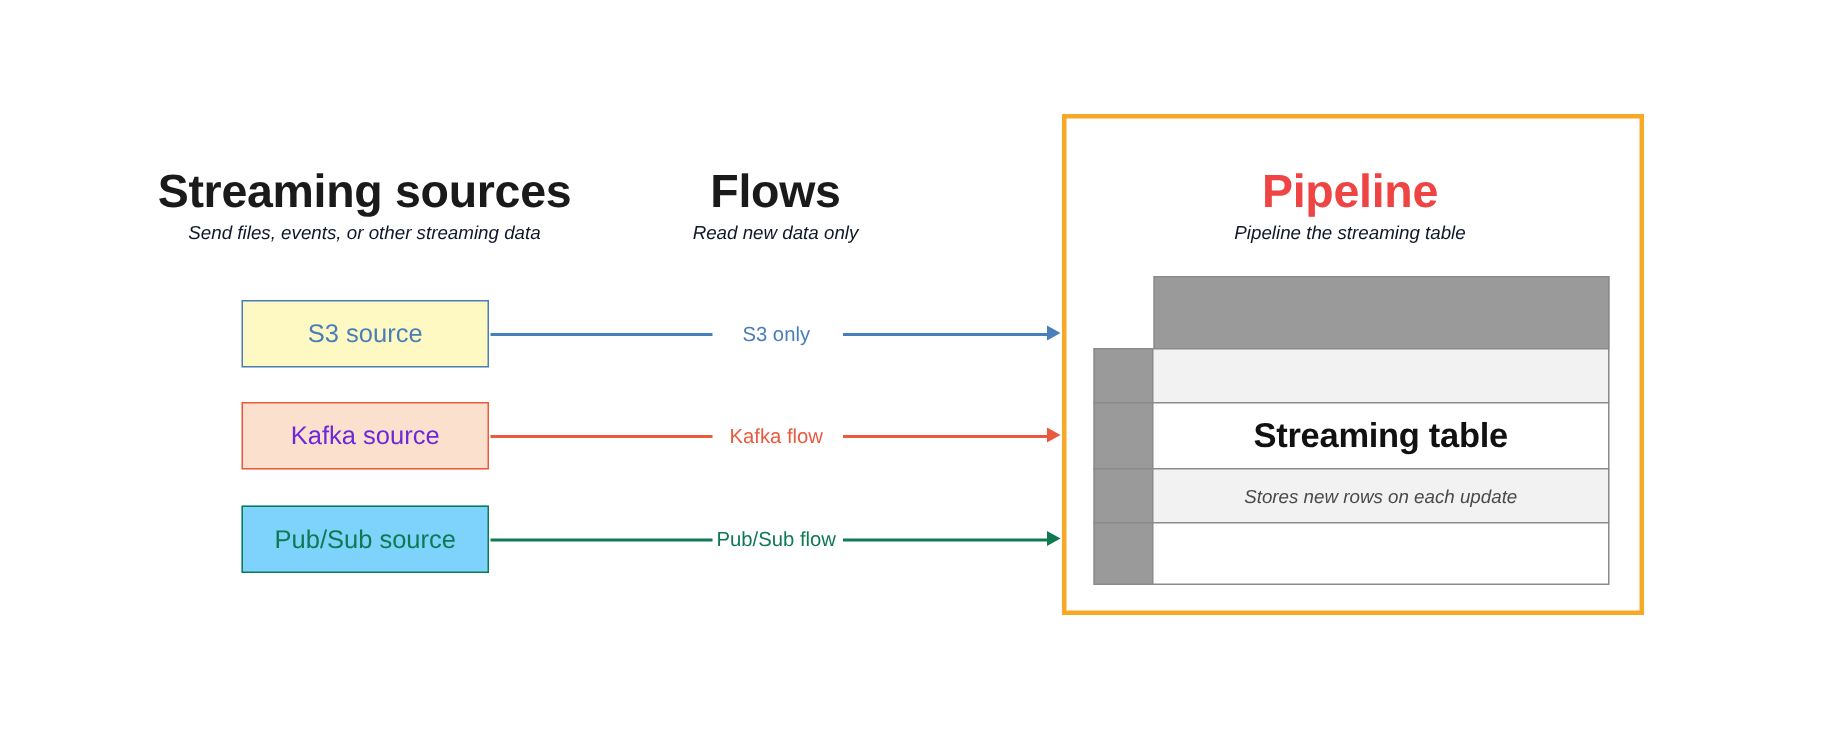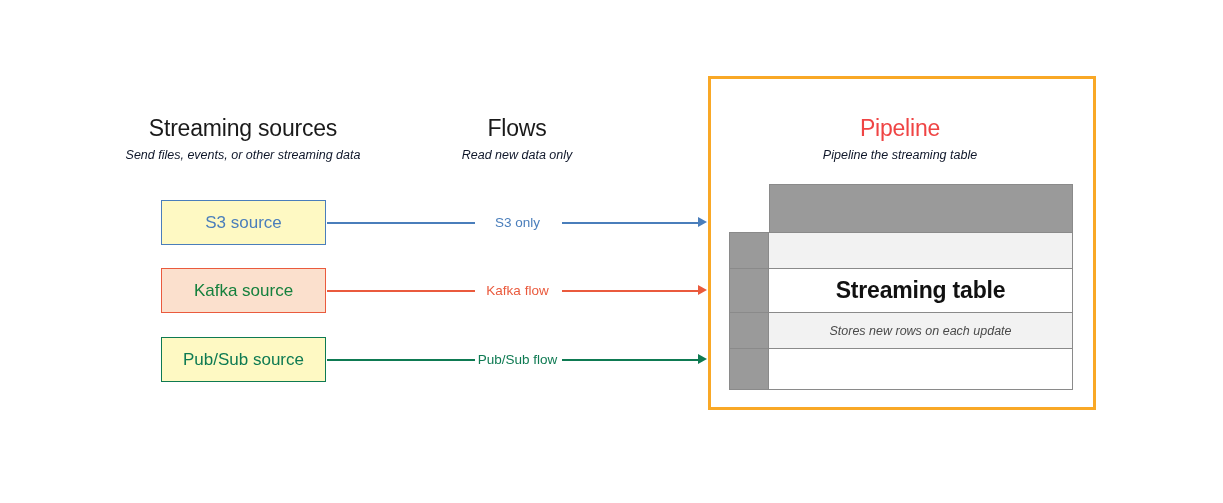--- a/index.html
+++ b/index.html
@@ -19,22 +19,22 @@
     overflow: hidden;
   }
 
   
   .col-head {
     position: absolute;
     text-align: center;
     white-space: nowrap;
   }
   .col-title {
-    font-size: 23px;
-    font-weight: normal;
+    font-size: 31px;
+    font-weight: bold;
     color: #1a1a1a;
     letter-spacing: -0.2px;
     line-height: 26px;
   }
   .col-title.accent { color: #ef4444; }
   .col-sub {
     font-size: 12.5px;
     font-style: italic;
     color: #0f172a;
     line-height: 16px;
@@ -50,22 +50,22 @@
     box-sizing: border-box;
     border-width: 1.5px;
     border-style: solid;
     display: flex;
     align-items: center;
     justify-content: center;
     font-size: 17px;
     line-height: 20px;
   }
   .src-s3      { top: 200px; background: #fef9c3; border-color: #4a7ebb; color: #4a7ebb; }
-  .src-kafka   { top: 268px; background: #fbe0cd; border-color: #ea5a3d; color: #15803d; }
-  .src-pubsub  { top: 337px; background: #fef9c3; border-color: #0e7a52; color: #0e7a52; }
+  .src-kafka   { top: 268px; background: #fbe0cd; border-color: #ea5a3d; color: #6d28d9; }
+  .src-pubsub  { top: 337px; background: #7dd3fc; border-color: #0e7a52; color: #0e7a52; }
 
   
   .flow-row { position: absolute; left: 0; width: 1223px; height: 20px; }
   .flow-row .seg {
     position: absolute;
     top: 9px;
     height: 1.5px;
   }
   .flow-row .seg-a { left: 327px; width: 148px; }
   .flow-row .seg-b { left: 562px; width: 140px; }

